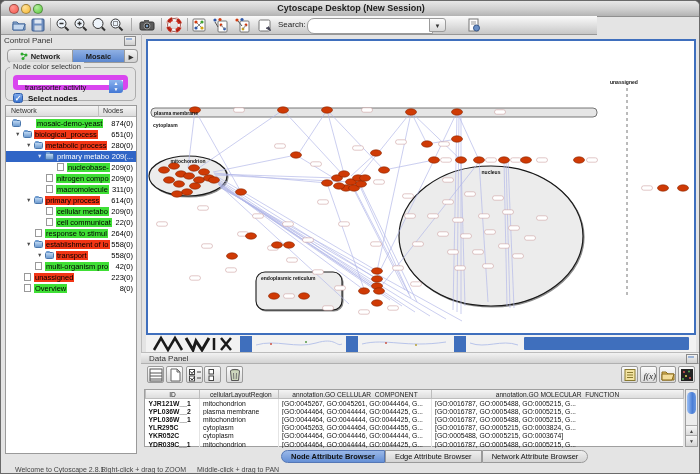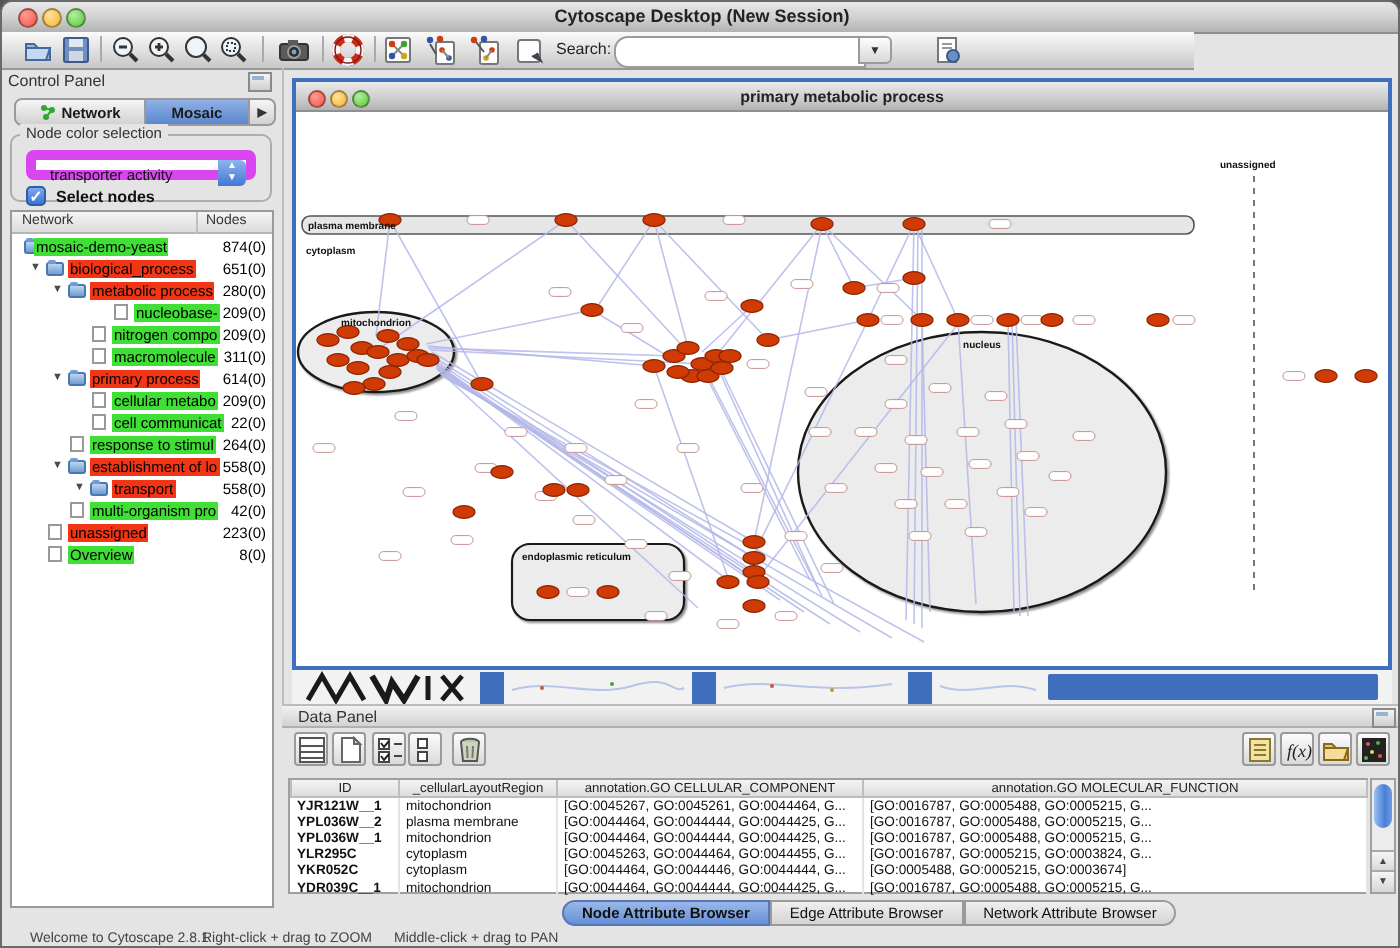--- a/index.html
+++ b/index.html
@@ -247,35 +247,41 @@
   </div>
   <div class="treepanel">
     <div class="tree-header">
       <span class="c1">Network</span>
       <span class="divline"></span>
       <span class="c2">Nodes</span>
     </div>
     <div class="tree-rows">
         <div class="trow">
           <span class="fold" style="left:6px"></span>
-          <span class="tlabel hg" style="left:11px">mosaic-demo-yeast</span>
+          <span class="tlabel hg" style="left:30px">mosaic-demo-yeast</span>
           <span class="tcount">874(0)</span>
         </div>
         <div class="trow">
           <span class="tri" style="left:9px">▼</span>
           <span class="fold" style="left:17px"></span>
           <span class="tlabel hr" style="left:28px">biological_process</span>
           <span class="tcount">651(0)</span>
         </div>
         <div class="trow">
           <span class="tri" style="left:20px">▼</span>
           <span class="fold" style="left:28px"></span>
           <span class="tlabel hr" style="left:39px">metabolic process</span>
           <span class="tcount">280(0)</span>
         </div>
+        <div class="trow sel">
+          <span class="tri" style="left:31px">▼</span>
+          <span class="fold" style="left:39px"></span>
+          <span class="tlabel " style="left:50px">primary metabo</span>
+          <span class="tcount">209(...</span>
+        </div>
         <div class="trow">
           <span class="file" style="left:51px"></span>
           <span class="tlabel hg" style="left:61px">nucleobase-</span>
           <span class="tcount">209(0)</span>
         </div>
         <div class="trow">
           <span class="file" style="left:40px"></span>
           <span class="tlabel hg" style="left:50px">nitrogen compo</span>
           <span class="tcount">209(0)</span>
         </div>
@@ -329,26 +335,20 @@
         </div>
         <div class="trow">
           <span class="file" style="left:18px"></span>
           <span class="tlabel hg" style="left:28px">Overview</span>
           <span class="tcount">8(0)</span>
         </div>
       </div>
   </div>
 
   <div class="netwin">
-    <div class="netwin-title">
-      <div class="tl2 tl r" style="left:6px"></div>
-      <div class="tl2 tl y" style="left:17px"></div>
-      <div class="tl2 tl g" style="left:28px"></div>
-      <div class="ttext">primary metabolic process</div>
-    </div>
     <div class="netcanvas">
       <svg id="net-svg" width="545" height="276" viewBox="0 0 545 276">
           <rect x="3" y="52" width="446" height="9" rx="4" fill="#e6e6e6" stroke="#555" stroke-width="0.8"></rect>
           <ellipse cx="40" cy="120" rx="39" ry="20" fill="#ececec" stroke="#1a1a1a" stroke-width="1.2" style="filter:drop-shadow(1.5px 1.5px 0.5px rgba(0,0,0,0.45))"></ellipse>
           <ellipse cx="343" cy="180" rx="92" ry="70" fill="#ececec" stroke="#1a1a1a" stroke-width="1.2" style="filter:drop-shadow(1.5px 1.5px 0.5px rgba(0,0,0,0.45))"></ellipse>
           <rect x="108" y="216" width="86" height="38" rx="9" fill="#ececec" stroke="#1a1a1a" stroke-width="1.1" style="filter:drop-shadow(1.5px 1.5px 0.5px rgba(0,0,0,0.45))"></rect>
           <line x1="479" y1="32" x2="479" y2="242" stroke="#777" stroke-width="1" stroke-dasharray="3,3"></line>
           <line x1="68" y1="120" x2="229" y2="215" stroke="#b3b8e9" stroke-width="0.8" opacity="0.85"></line>
           <line x1="68" y1="122" x2="229" y2="223" stroke="#b3b8e9" stroke-width="0.8" opacity="0.85"></line>
           <line x1="69" y1="124" x2="229" y2="230" stroke="#b3b8e9" stroke-width="0.8" opacity="0.85"></line>

